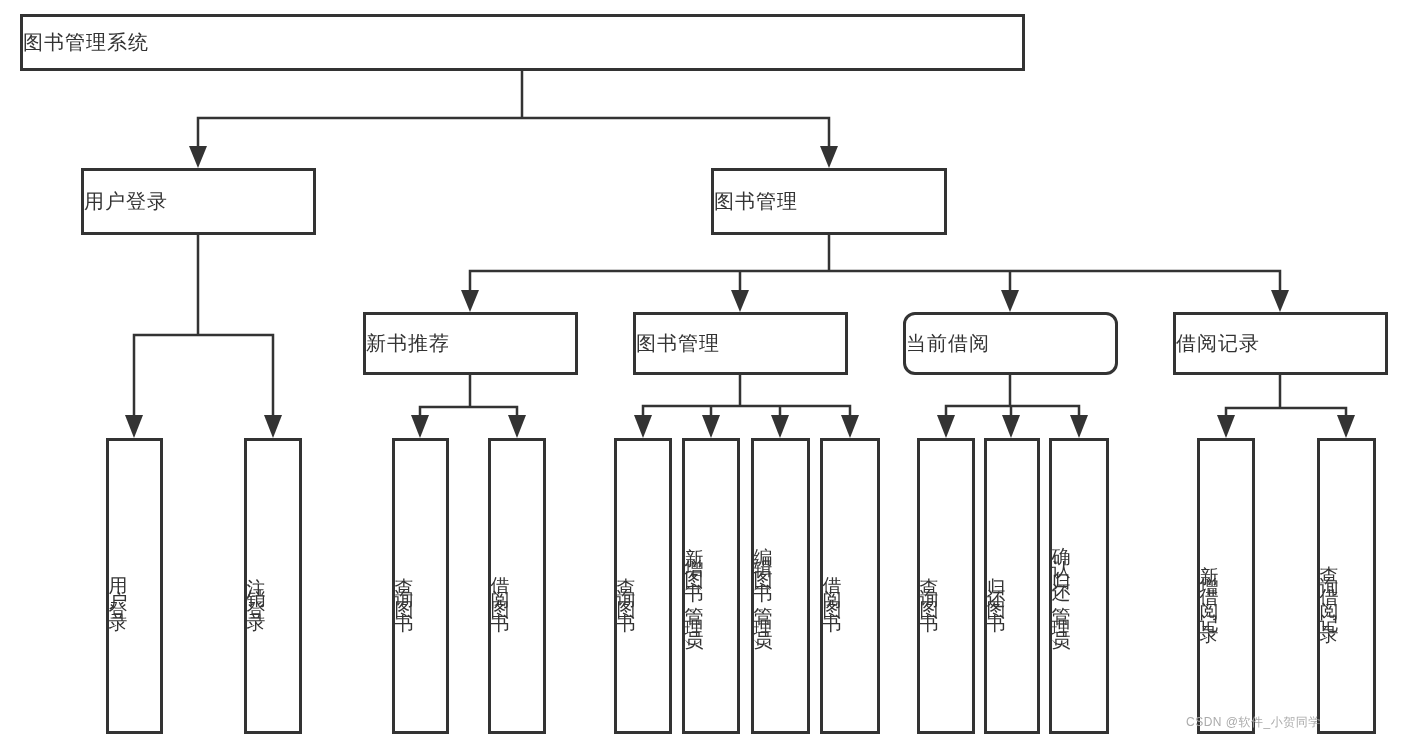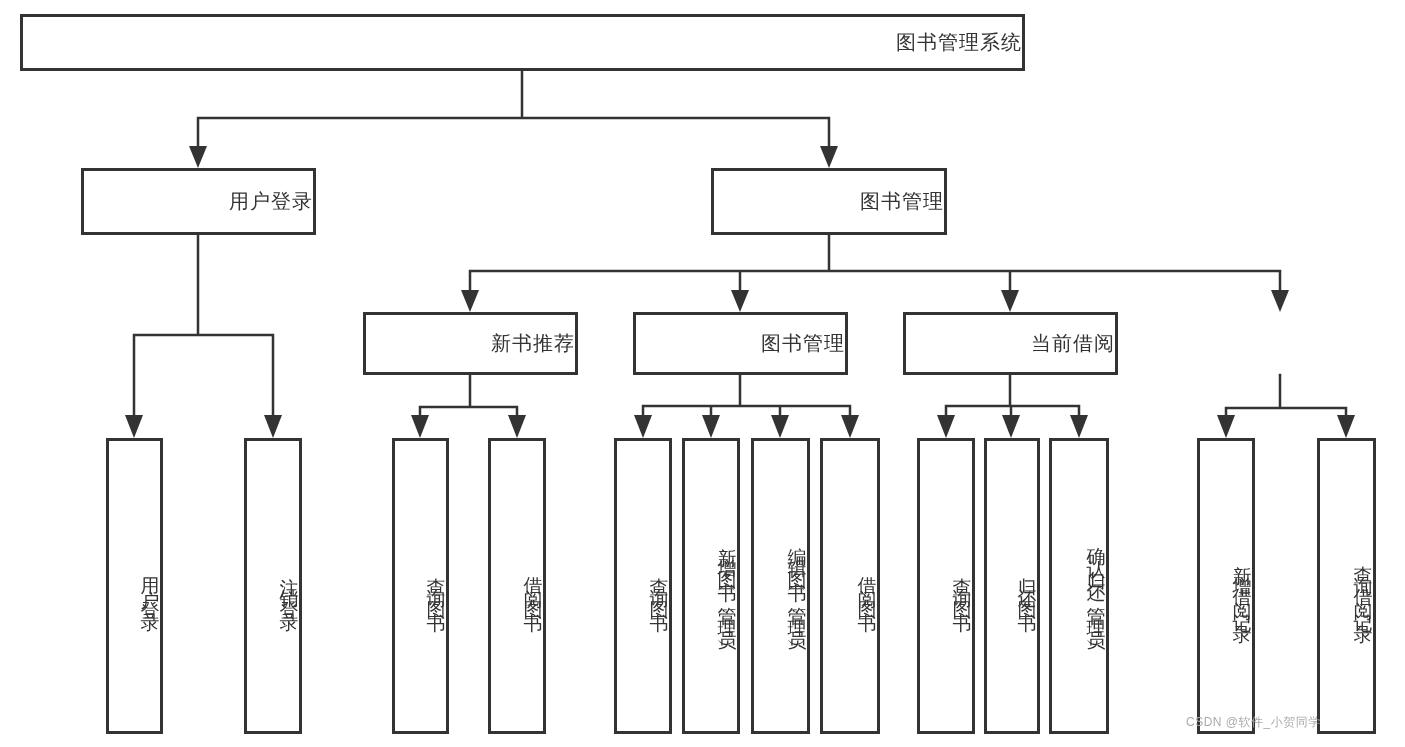--- a/index.html
+++ b/index.html
@@ -31,21 +31,21 @@
     fill: #333333;
     stroke: none;
   }
   .node {
     position: absolute;
     box-sizing: border-box;
     border: 3px solid #333333;
     background: #ffffff;
     display: flex;
     align-items: center;
-    justify-content: flex-end;
+    justify-content: flex-start;
     color: #333333;
     z-index: 1;
   }
   .hnode {
     font-size: 20px;
     letter-spacing: 1px;
   }
   .leaf span {
     writing-mode: vertical-rl;
     text-orientation: upright;
@@ -116,22 +116,25 @@
   <div class="node hnode" style="left:363px;top:312px;width:215px;height:63px;">
     <span>新书推荐</span>
   </div>
 
   <div class="node hnode" style="left:711px;top:168px;width:236px;height:67px;">
     <span>图书管理</span>
   </div>
   <div class="node hnode" style="left:633px;top:312px;width:215px;height:63px;">
     <span>图书管理</span>
   </div>
-  <div class="node hnode" style="left:903px;top:312px;width:215px;height:63px;">
+  <div class="node hnode" style="left:903px;top:312px;width:215px;height:63px;border-radius:12px;">
     <span>当前借阅</span>
+  </div>
+  <div class="node hnode" style="left:1173px;top:312px;width:215px;height:63px;">
+    <span>借阅记录</span>
   </div>
 
   <div class="node leaf" style="left:106px;top:438px;width:57px;height:296px;">
     <span>用户登录</span>
   </div>
   <div class="node leaf" style="left:244px;top:438px;width:58px;height:296px;">
     <span>注销登录</span>
   </div>
 
   <div class="node leaf" style="left:392px;top:438px;width:57px;height:296px;">

